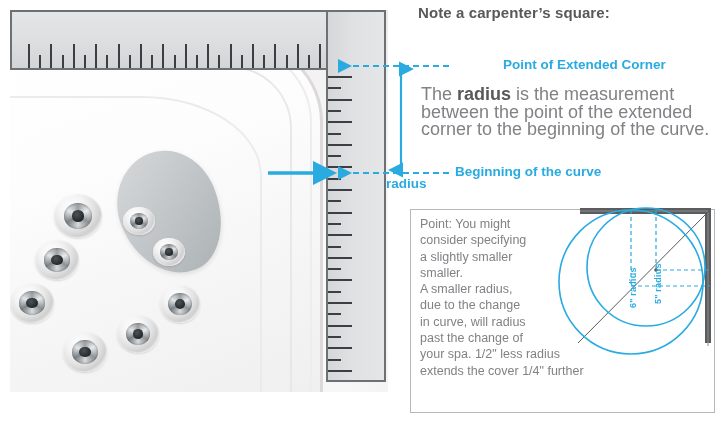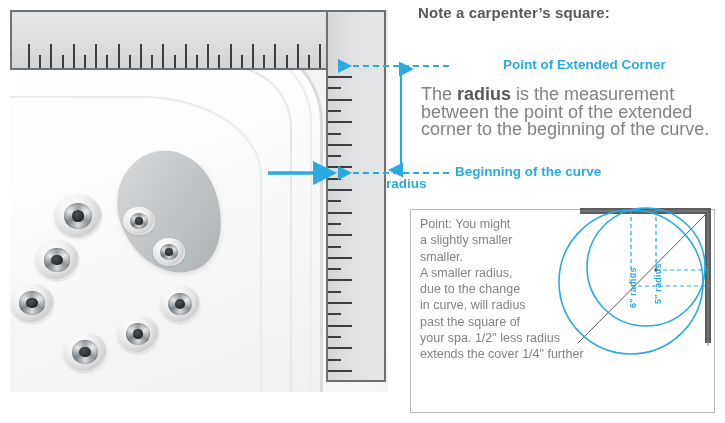--- a/index.html
+++ b/index.html
@@ -341,26 +341,27 @@
 <div id="body-text">
   <span>The </span><b>radius</b><span> is the measurement</span>
   <span>between the point of the extended</span>
   <span>corner to the beginning of the curve.</span>
 </div>
 
 <div id="note-box"></div>
 
 <div id="note-text">
   <div>Point: You might</div>
+  <div>consider specifying</div>
   <div>a slightly smaller</div>
   <div>smaller.</div>
   <div>A smaller radius,</div>
   <div>due to the change</div>
   <div>in curve, will radius</div>
-  <div>past the square of</div>
+  <div>past the change of</div>
   <div class="wide">your spa. 1/2" less radius</div>
   <div class="wide">extends the cover 1/4" further</div>
 </div>
 
 <div id="diagram">
   <svg viewBox="0 0 177 185" width="177" height="185">
 
     <g>
       <rect x="32" y="10" width="131" height="6" fill="#5a5c5e"></rect>
       <rect x="157" y="10" width="6" height="135" fill="#5a5c5e"></rect>

